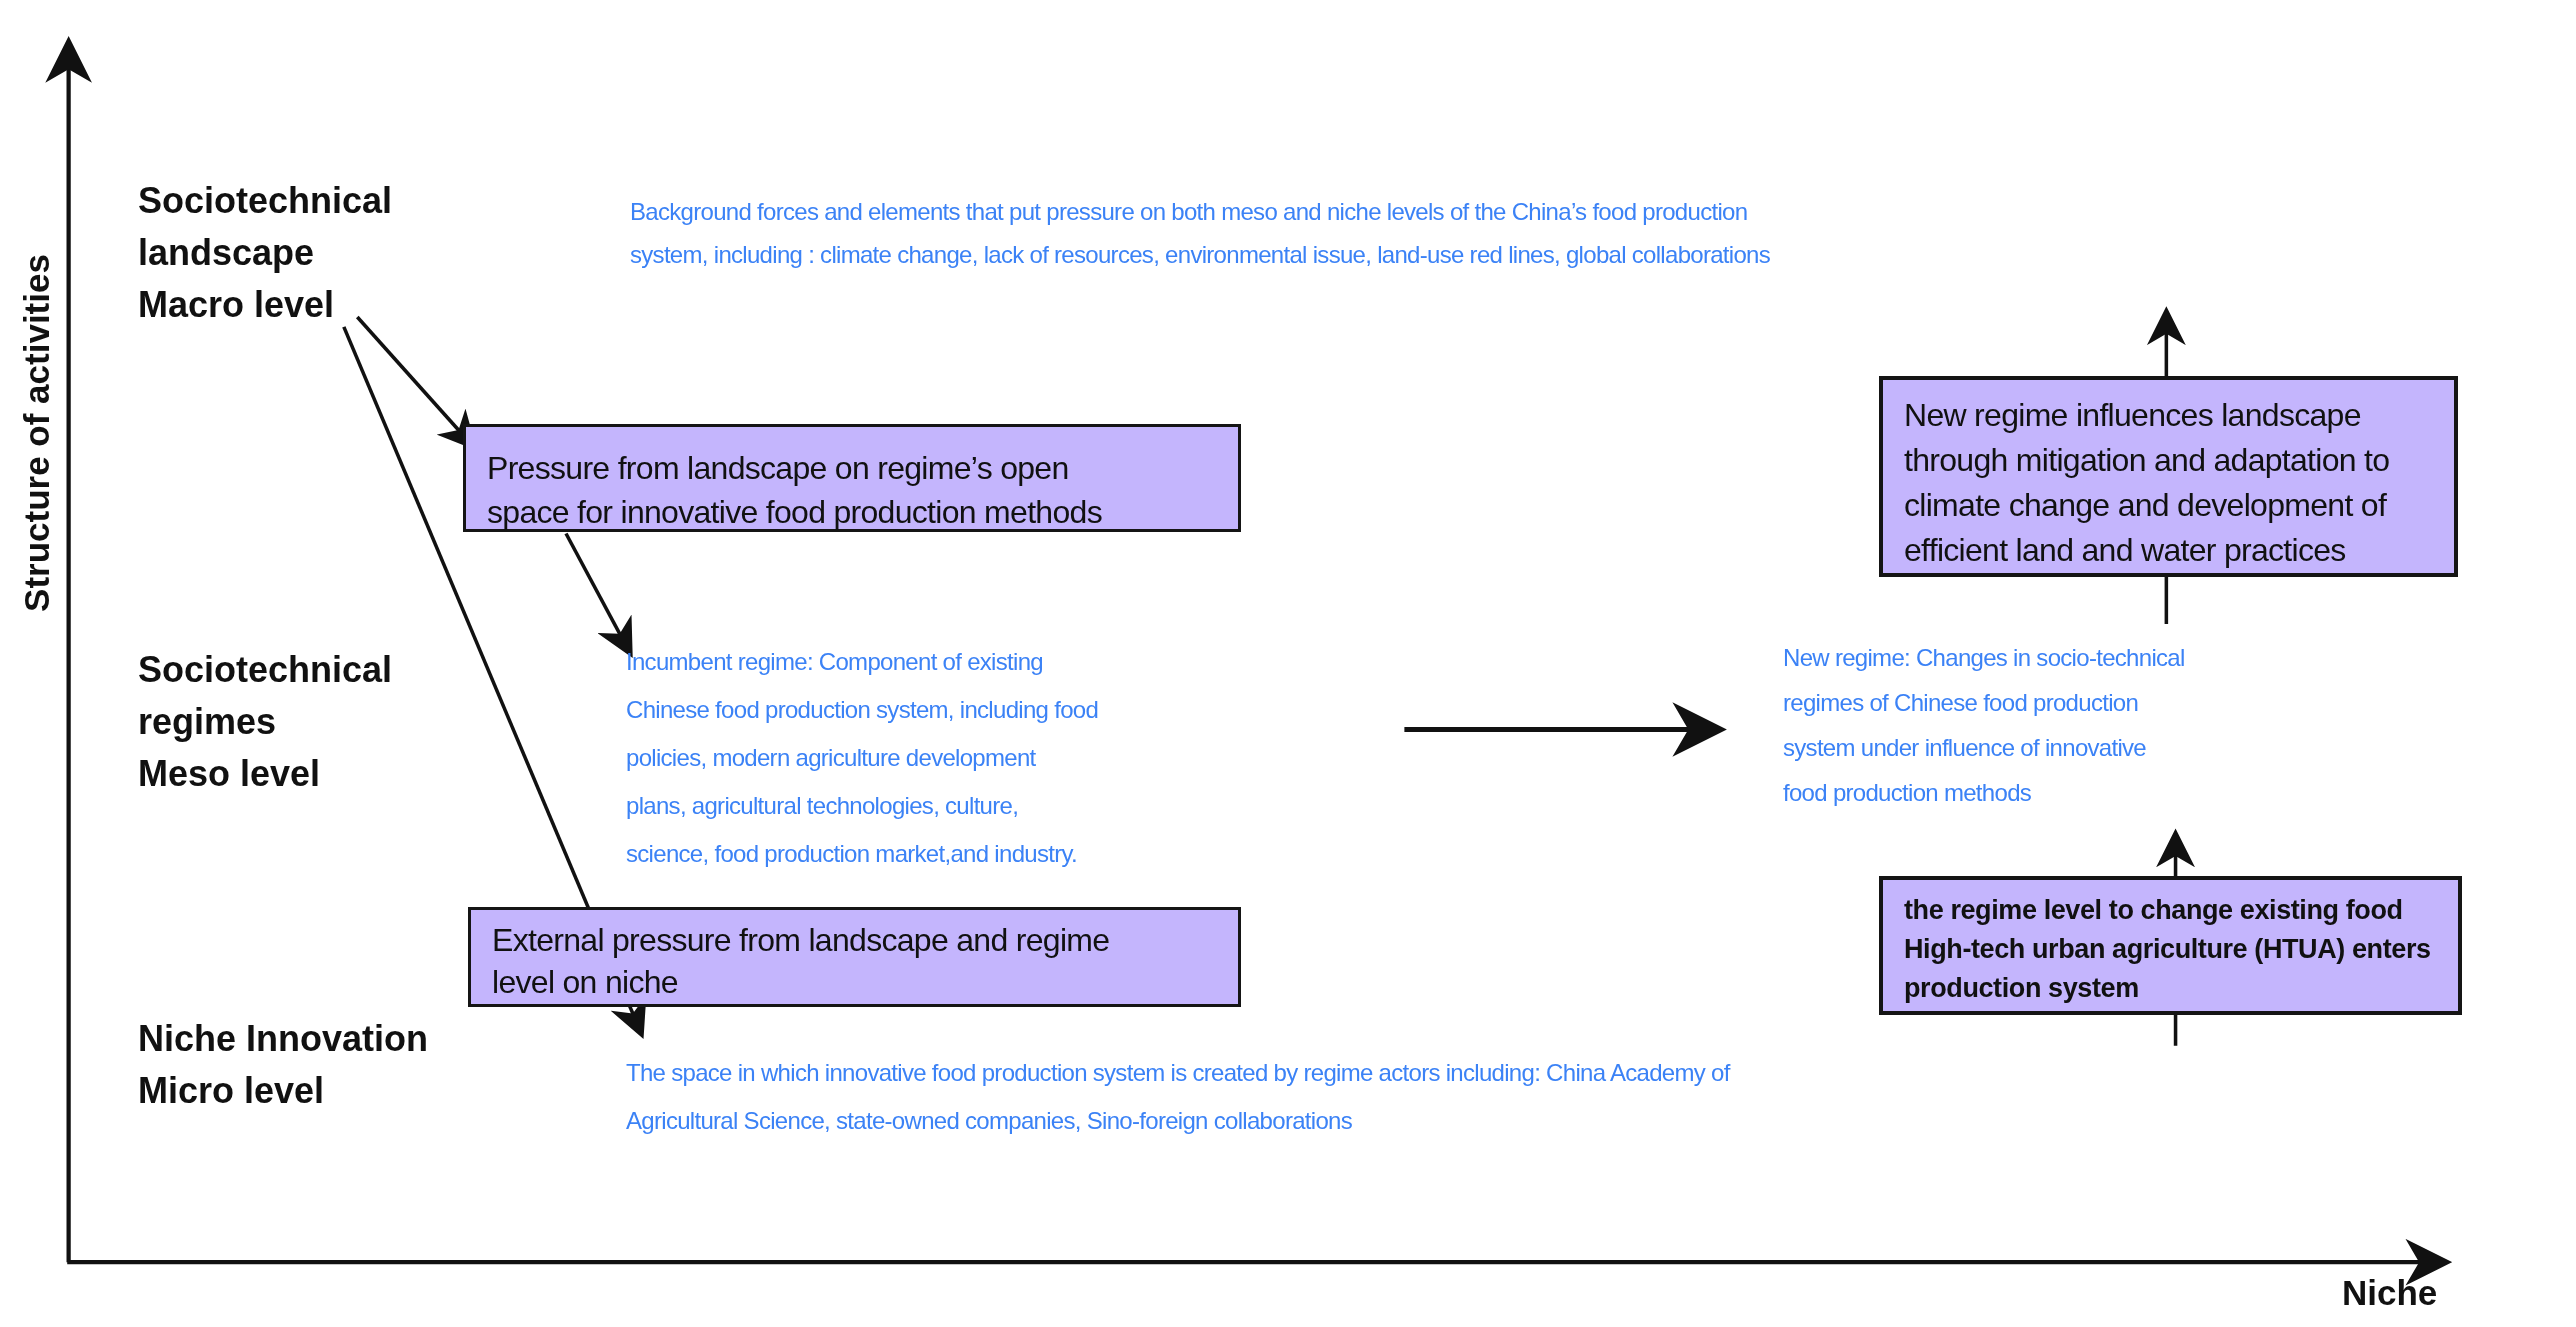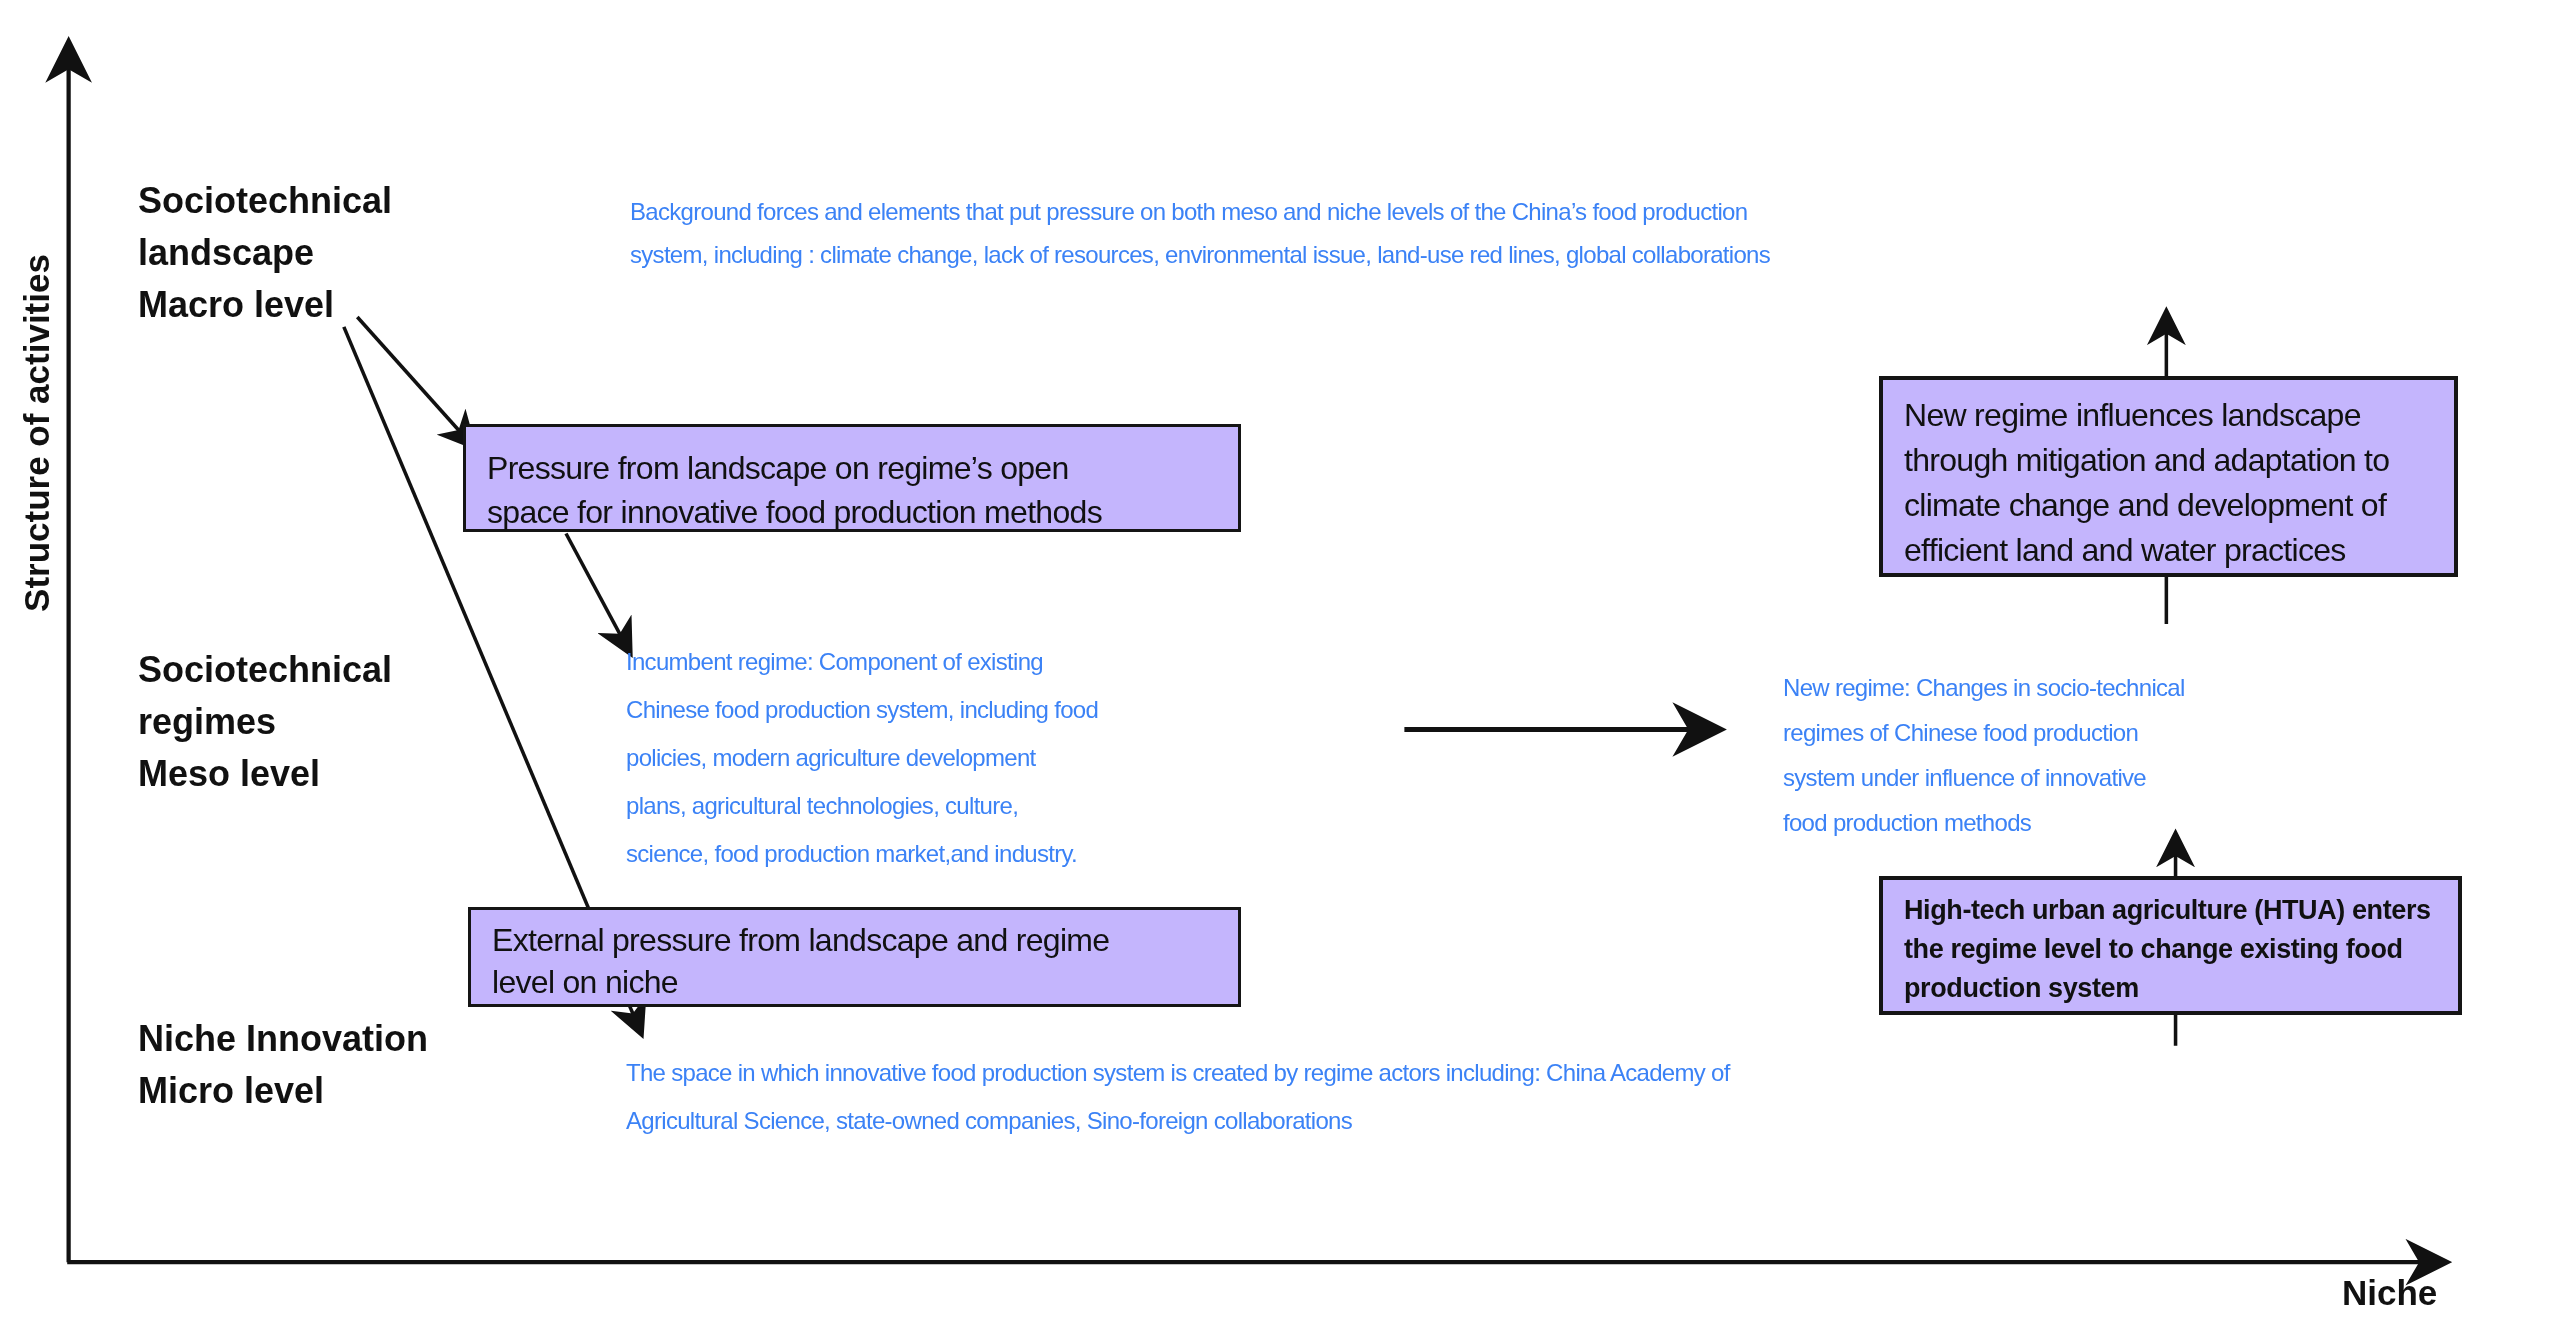--- a/index.html
+++ b/index.html
@@ -68,21 +68,21 @@
   }
   .dbox div { white-space: nowrap; }
 
   .box-pressure   { left: 463px;  top: 424px;  width: 778px; height: 108px; padding: 19px 0 0 21px; font-size: 32px; line-height: 44px; letter-spacing: -0.7px; }
   .box-external   { left: 468px;  top: 890px; width: 773px; height: 100px; padding: 8.5px 0 0 21px; font-size: 32px; line-height: 42px; letter-spacing: -0.7px; margin-top: 17px; }
   .box-influences { left: 1879px; top: 376px;  width: 579px;  height: 201px; border-width: 4.2px; padding: 12.7px 0 0 21px; font-size: 32px; line-height: 45px; letter-spacing: -0.7px; }
   .box-htua       { left: 1879px; top: 876px; width: 583px;  height: 139px; border-width: 4.2px; padding: 11.3px 0 0 21px; font-size: 27px; line-height: 39px; font-weight: bold; letter-spacing: -0.4px; }
 
   .txt-background { left: 630px;  top: 190px;  line-height: 43px; }
   .txt-incumbent  { left: 626px;  top: 638px;  line-height: 48px; }
-  .txt-newregime  { left: 1783px; top: 635px;  line-height: 45px; margin-top: 30px; }
+  .txt-newregime  { left: 1783px; top: 635px;  line-height: 45px; }
   .txt-niche      { left: 626px;  top: 1049px; line-height: 48px; }
 
   .lbl-macro { left: 138px; top: 175px; }
   .lbl-meso  { left: 138px; top: 644px; }
   .lbl-micro { left: 138px; top: 1013px; }
 </style>
 </head>
 <body>
 
 <div id="canvas">
@@ -165,19 +165,19 @@
   </div>
 
   <div class="dbox box-influences">
     <div>New regime influences landscape</div>
     <div>through mitigation and adaptation to</div>
     <div>climate change and development of</div>
     <div>efficient land and water practices</div>
   </div>
 
   <div class="dbox box-htua">
+    <div>the regime level to change existing food</div>
     <div>High-tech urban agriculture (HTUA) enters</div>
-    <div>the regime level to change existing food</div>
     <div>production system</div>
   </div>
 
 </div>
 
 
 </body></html>

